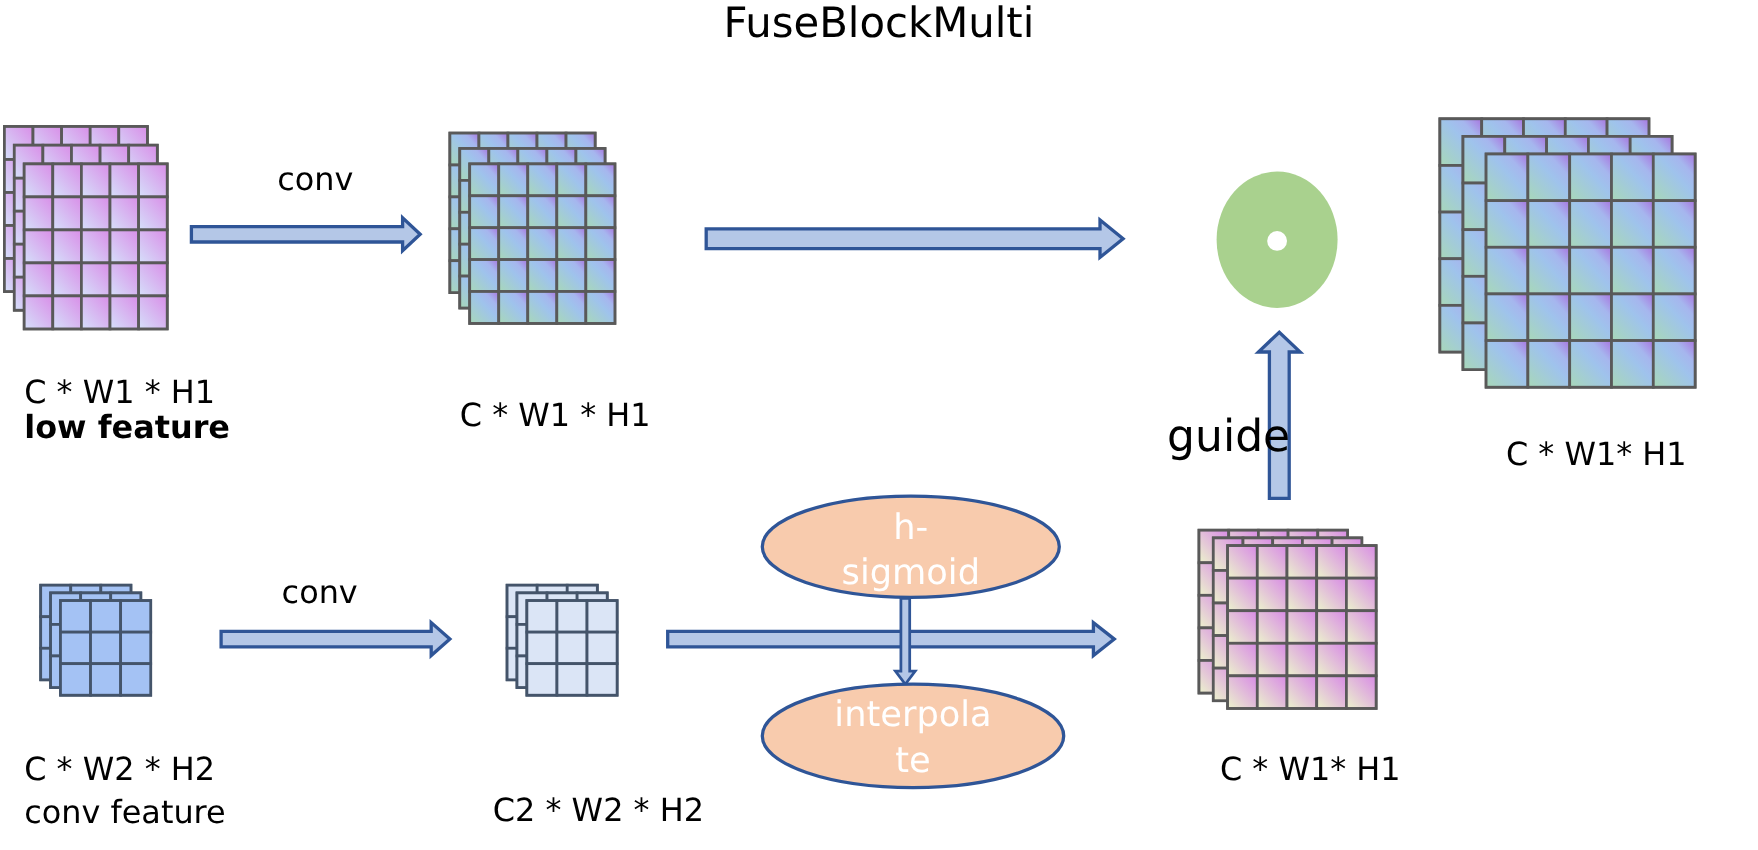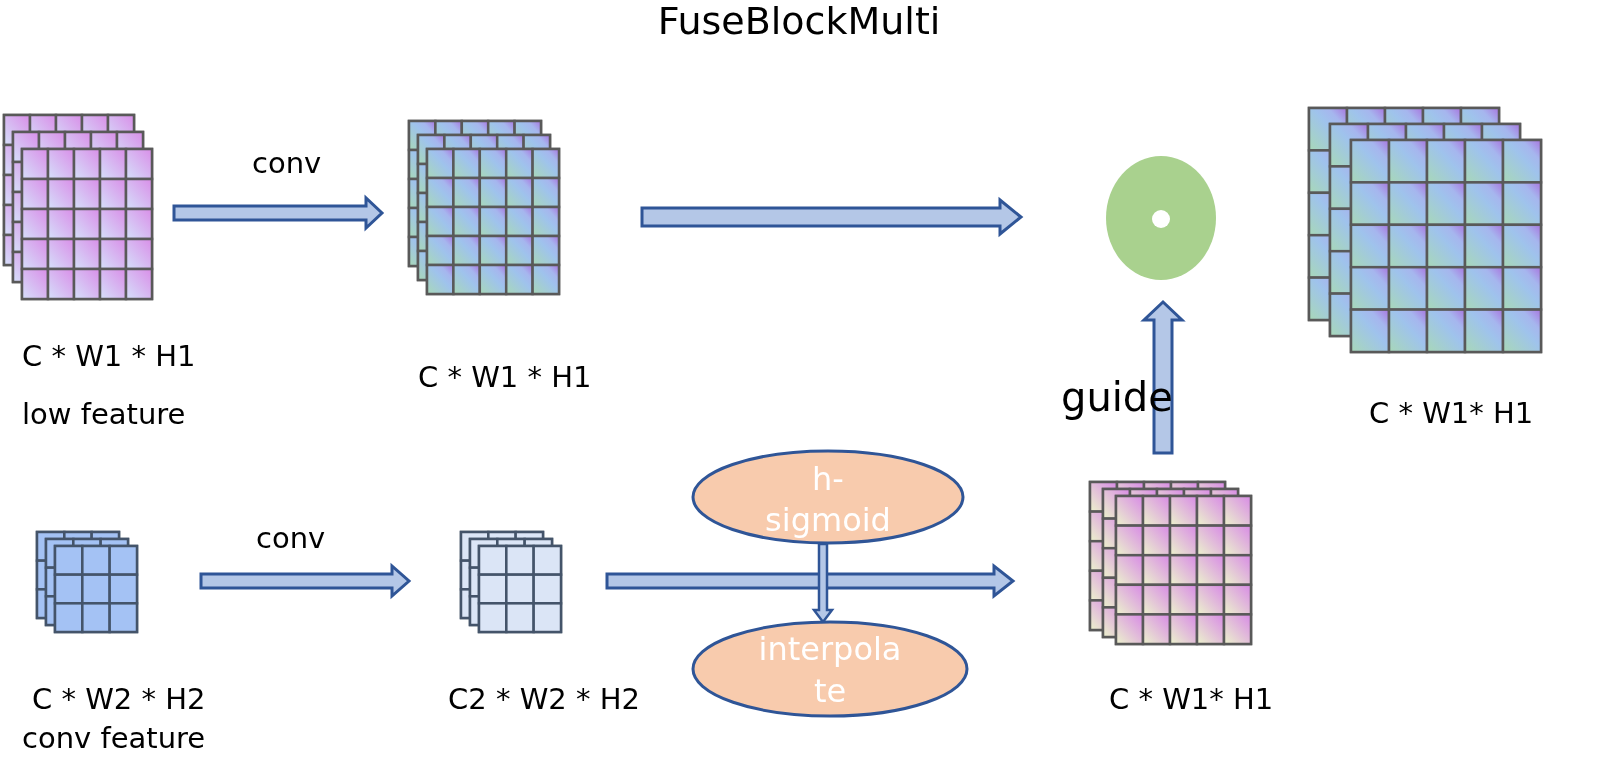--- a/index.html
+++ b/index.html
@@ -480,22 +480,22 @@
   <g>
     <ellipse cx="1161" cy="218" rx="55" ry="62" fill="#a9d18e"></ellipse>
     <circle cx="1161" cy="219" r="9" fill="#ffffff"></circle>
   </g>
 </svg>
 
 <div class="txt" style="left:252px; top:145px;">conv</div>
 <div class="txt" style="left:256px; top:520px;">conv</div>
 
 <div class="txt" style="left:22px; top:338px;">C * W1 * H1</div>
-<div class="txt" style="left:22px; top:396px;">low feature</div>
+<div class="txt" style="left:22px; top:370px;font-weight:bold;">low feature</div>
 <div class="txt" style="left:418px; top:359px;">C * W1 * H1</div>
 
-<div class="txt" style="left:32px; top:681px;text-align:center;">C * W2 * H2</div>
+<div class="txt" style="left:22px; top:681px;text-align:center;">C * W2 * H2</div>
 <div class="txt" style="left:22px; top:720px;">conv feature</div>
-<div class="txt" style="left:448px; top:681px;">C2 * W2 * H2</div>
+<div class="txt" style="left:448px; top:718px;">C2 * W2 * H2</div>
 
 <div class="txt" style="left:1061px; top:377px; font-size:40px; line-height:40px;">guide</div>
 <div class="txt" style="left:1369px; top:395px;">C * W1* H1</div>
 <div class="txt" style="left:1109px; top:681px;">C * W1* H1</div>
 
 </body></html>

